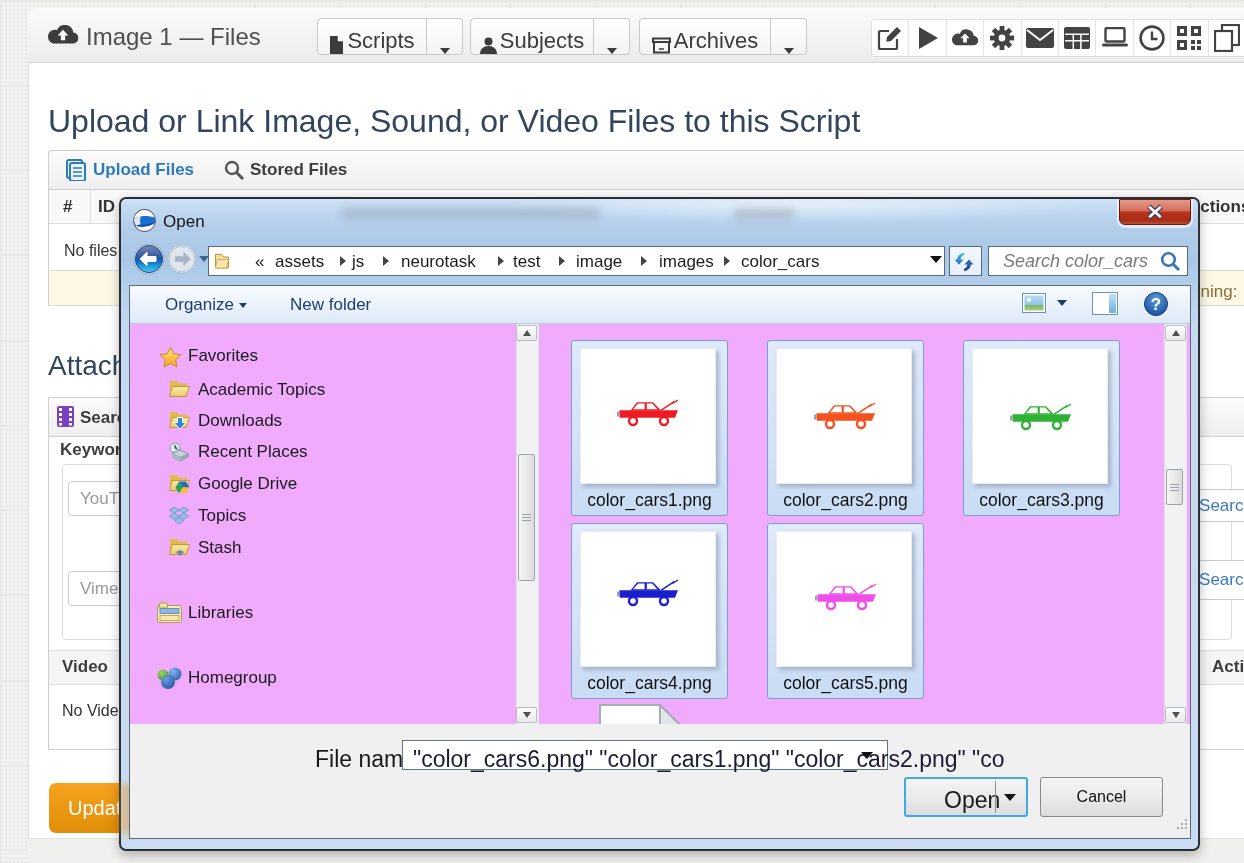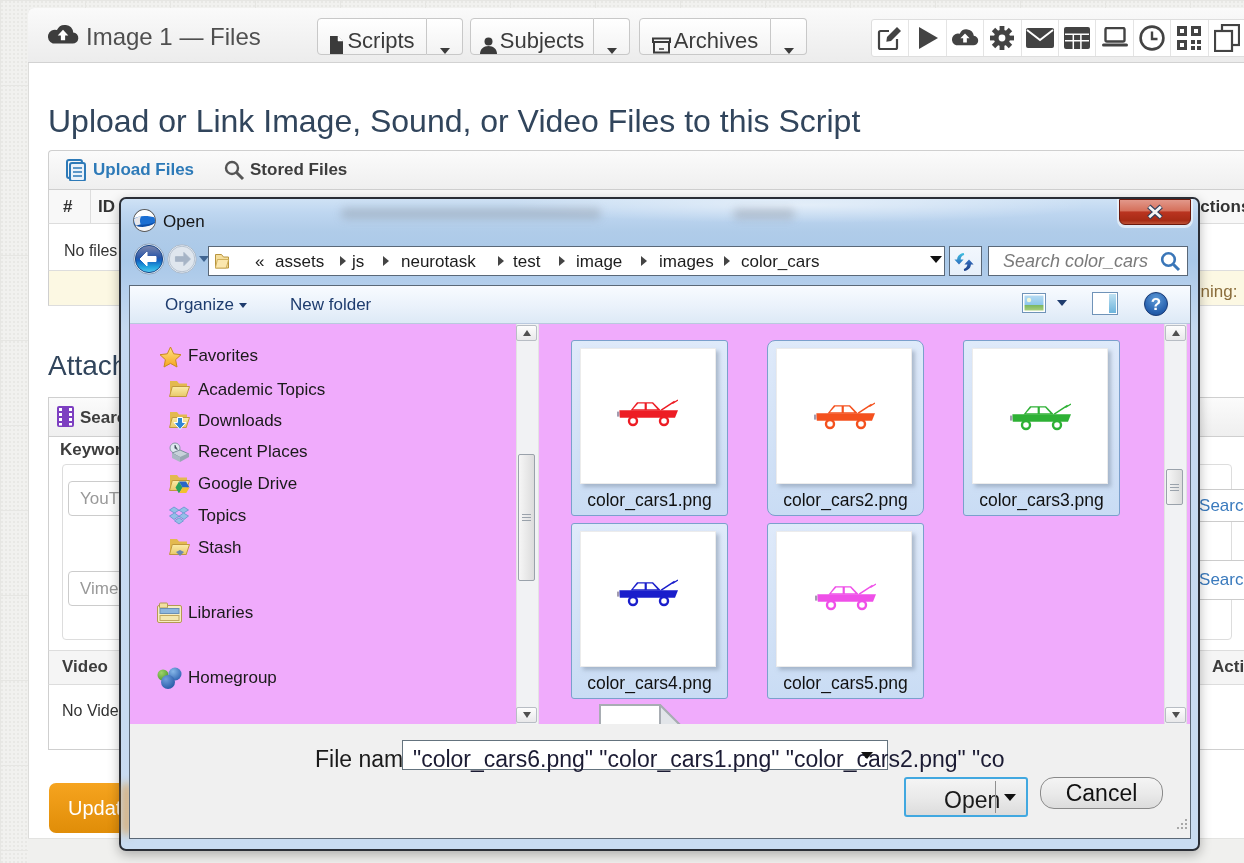--- a/index.html
+++ b/index.html
@@ -73,21 +73,21 @@
 .sarrow { position:absolute; left:0; width:21px; height:16px; display:flex; align-items:center; justify-content:center; background:linear-gradient(#fdfdfd,#e8e8ea); border:1px solid #b8bdc4; border-radius:2px; }
 
 .tile { position:absolute; width:157px; height:176px; border:1px solid #7ba0cc; border-radius:3px; background:linear-gradient(#dfeafa,#c9dcf4); }
 .thumb { position:absolute; left:8px; top:7px; width:136px; height:136px; background:#fff; border:1px solid #ececec; box-shadow:3px 3px 4px rgba(130,145,165,.55); }
 .tlabel { position:absolute; left:0; top:149px; width:100%; text-align:center; font-size:17.5px; color:#111; }
 .car { position:absolute; left:45px; top:56px; }
 
 #fncombo { left:272px; top:16px; width:486px; height:30px; background:#fff; border:1px solid #64737e; }
 #ftcombo { left:772px; top:13px; width:260px; height:30px; background:linear-gradient(#f4f4f4,#dfdfe2); border:1px solid #767676; border-radius:2px; }
 #openbtn { left:774px; top:53px; width:124px; height:40px; border:2px solid #41a8e0; border-radius:3px; background:linear-gradient(#f4f4f4,#e9e9e9 55%,#dcdcdc); }
-#cancelbtn { left:910px; top:53px; width:123px; height:32px; border:1px solid #8a8a8a; border-radius:14px; background:linear-gradient(#f4f4f4,#e9e9e9 55%,#dcdcdc); color:#111; font-size:23px; display:flex; align-items:center; justify-content:center; }
+#cancelbtn { left:910px; top:53px; width:123px; height:40px; border:1px solid #8a8a8a; border-radius:3px; background:linear-gradient(#f4f4f4,#e9e9e9 55%,#dcdcdc); color:#111; font-size:16px; display:flex; align-items:center; justify-content:center; }
 .dtxt { font-size:23px; color:#1a1a1a; white-space:nowrap; }
 </style>
 </head>
 <body>
 <div class="abs" id="panel"></div>
 <div class="abs" id="navbar"></div>
 <div class="abs" id="footer"></div>
 
 <svg class="abs" style="left:46px;top:22px" width="34" height="26" viewBox="0 0 32 24">
   <path fill="#3d3d3d" d="M25.6 9.6a8 8 0 0 0-15.3-2.2A6.4 6.4 0 0 0 6.4 20h18.4a5.2 5.2 0 0 0 .8-10.4z"></path>
@@ -539,21 +539,21 @@
               <path stroke-width="1.5" d="M44.2 11.2 L57.6 2.3"></path>
               <path stroke-width="1.2" d="M55.4 4.6 L61 1"></path>
             </g>
 <g fill="none" stroke="#ed1c24" stroke-width="2.4">
               <circle cx="16" cy="22" r="4.0"></circle>
               <circle cx="47" cy="22" r="4.0"></circle>
             </g>
 </svg>
           <div class="tlabel">color_cars1.png</div>
         </div>
-      <div class="tile" style="left:637px;top:16px;border-radius:8px;">
+      <div class="tile" style="left:637px;top:16px;">
           <div class="thumb"></div>
           <svg class="car" style="left:46px;top:61px" width="61" height="29" viewBox="0 0 61 29">
             <g fill="#f4511e">
 <rect x="0" y="12.6" width="2.4" height="5" fill="#a39cb0"></rect>
 <path d="M2.4 11.2 L61 11.2 L58 18.8 L2.8 18.8 Z"></path>
 <path d="M13.5 11.4 L20 3.2 L36 3.2 L44 11.4 Z"></path>
 </g>
 <path fill="#fff" d="M16 10.2 L21.2 4.6 L27.6 4.6 L27.6 10.2 Z"></path>
 <path fill="#fff" d="M29.8 10.2 L29.8 4.6 L35.2 4.6 L40.4 10.2 Z"></path>
 <g stroke="#f4511e">

